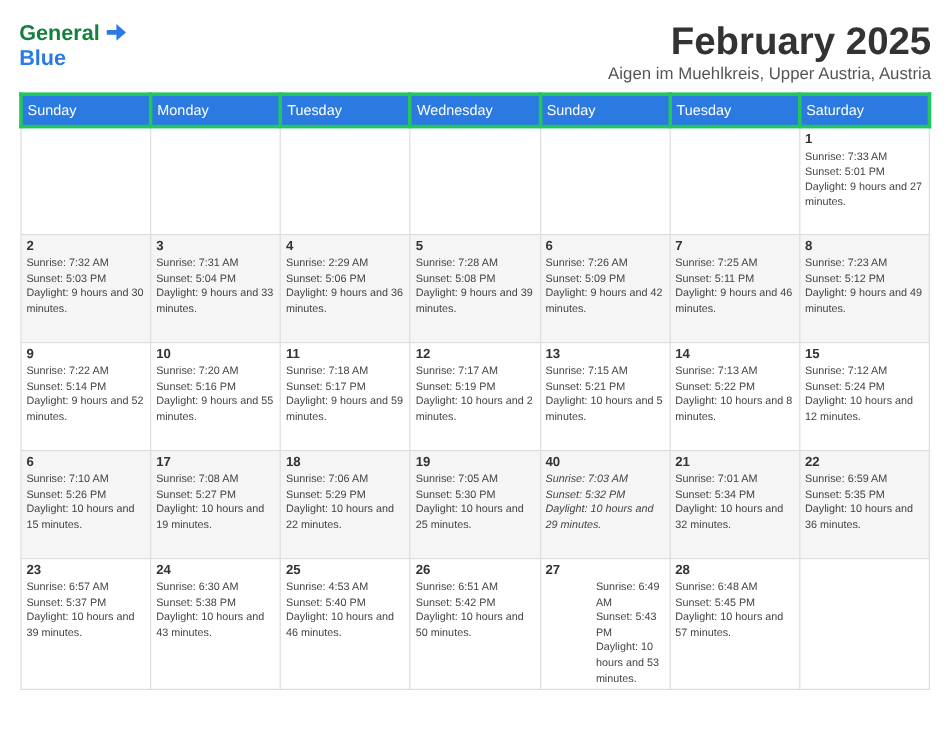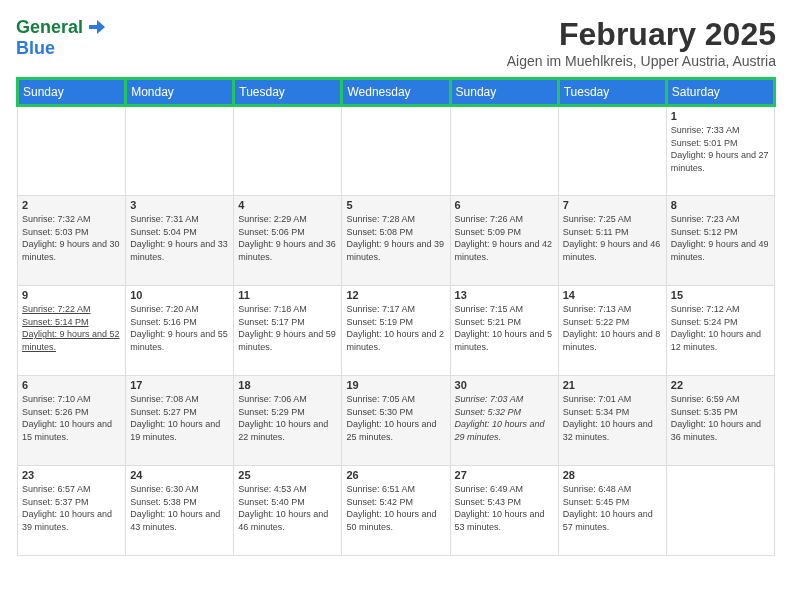--- a/index.html
+++ b/index.html
@@ -172,21 +172,21 @@
         <td>
           <span class="day-number">8</span>
           <div class="day-content" style="white-space: pre-line;">Sunrise: 7:23 AM
 Sunset: 5:12 PM
 Daylight: 9 hours and 49 minutes.</div>
         </td>
       </tr>
       <tr>
         <td>
           <span class="day-number">9</span>
-          <div class="day-content" style="white-space: pre-line; text-decoration: underline;">Sunrise: 7:22 AM
+          <div class="day-content" style="white-space: pre-line;">Sunrise: 7:22 AM
 Sunset: 5:14 PM
 Daylight: 9 hours and 52 minutes.</div>
         </td>
         <td>
           <span class="day-number">10</span>
           <div class="day-content" style="white-space: pre-line;">Sunrise: 7:20 AM
 Sunset: 5:16 PM
 Daylight: 9 hours and 55 minutes.</div>
         </td>
         <td>
@@ -239,21 +239,21 @@
 Sunset: 5:29 PM
 Daylight: 10 hours and 22 minutes.</div>
         </td>
         <td>
           <span class="day-number">19</span>
           <div class="day-content" style="white-space: pre-line;">Sunrise: 7:05 AM
 Sunset: 5:30 PM
 Daylight: 10 hours and 25 minutes.</div>
         </td>
         <td>
-          <span class="day-number">30</span>
+          <span class="day-number">40</span>
           <div class="day-content" style="white-space: pre-line; font-style: italic;">Sunrise: 7:03 AM
 Sunset: 5:32 PM
 Daylight: 10 hours and 29 minutes.</div>
         </td>
         <td>
           <span class="day-number">21</span>
           <div class="day-content" style="white-space: pre-line;">Sunrise: 7:01 AM
 Sunset: 5:34 PM
 Daylight: 10 hours and 32 minutes.</div>
         </td>
@@ -284,21 +284,21 @@
 Daylight: 10 hours and 46 minutes.</div>
         </td>
         <td>
           <span class="day-number">26</span>
           <div class="day-content" style="white-space: pre-line;">Sunrise: 6:51 AM
 Sunset: 5:42 PM
 Daylight: 10 hours and 50 minutes.</div>
         </td>
         <td>
           <span class="day-number">27</span>
-          <div class="day-content" style="white-space: pre-line;">Sunrise: 6:49 AM
+          <div class="day-content" style="white-space: pre-line; margin-left: 42px;">Sunrise: 6:49 AM
 Sunset: 5:43 PM
 Daylight: 10 hours and 53 minutes.</div>
         </td>
         <td>
           <span class="day-number">28</span>
           <div class="day-content" style="white-space: pre-line;">Sunrise: 6:48 AM
 Sunset: 5:45 PM
 Daylight: 10 hours and 57 minutes.</div>
         </td>
         <td class="empty-cell"></td>

